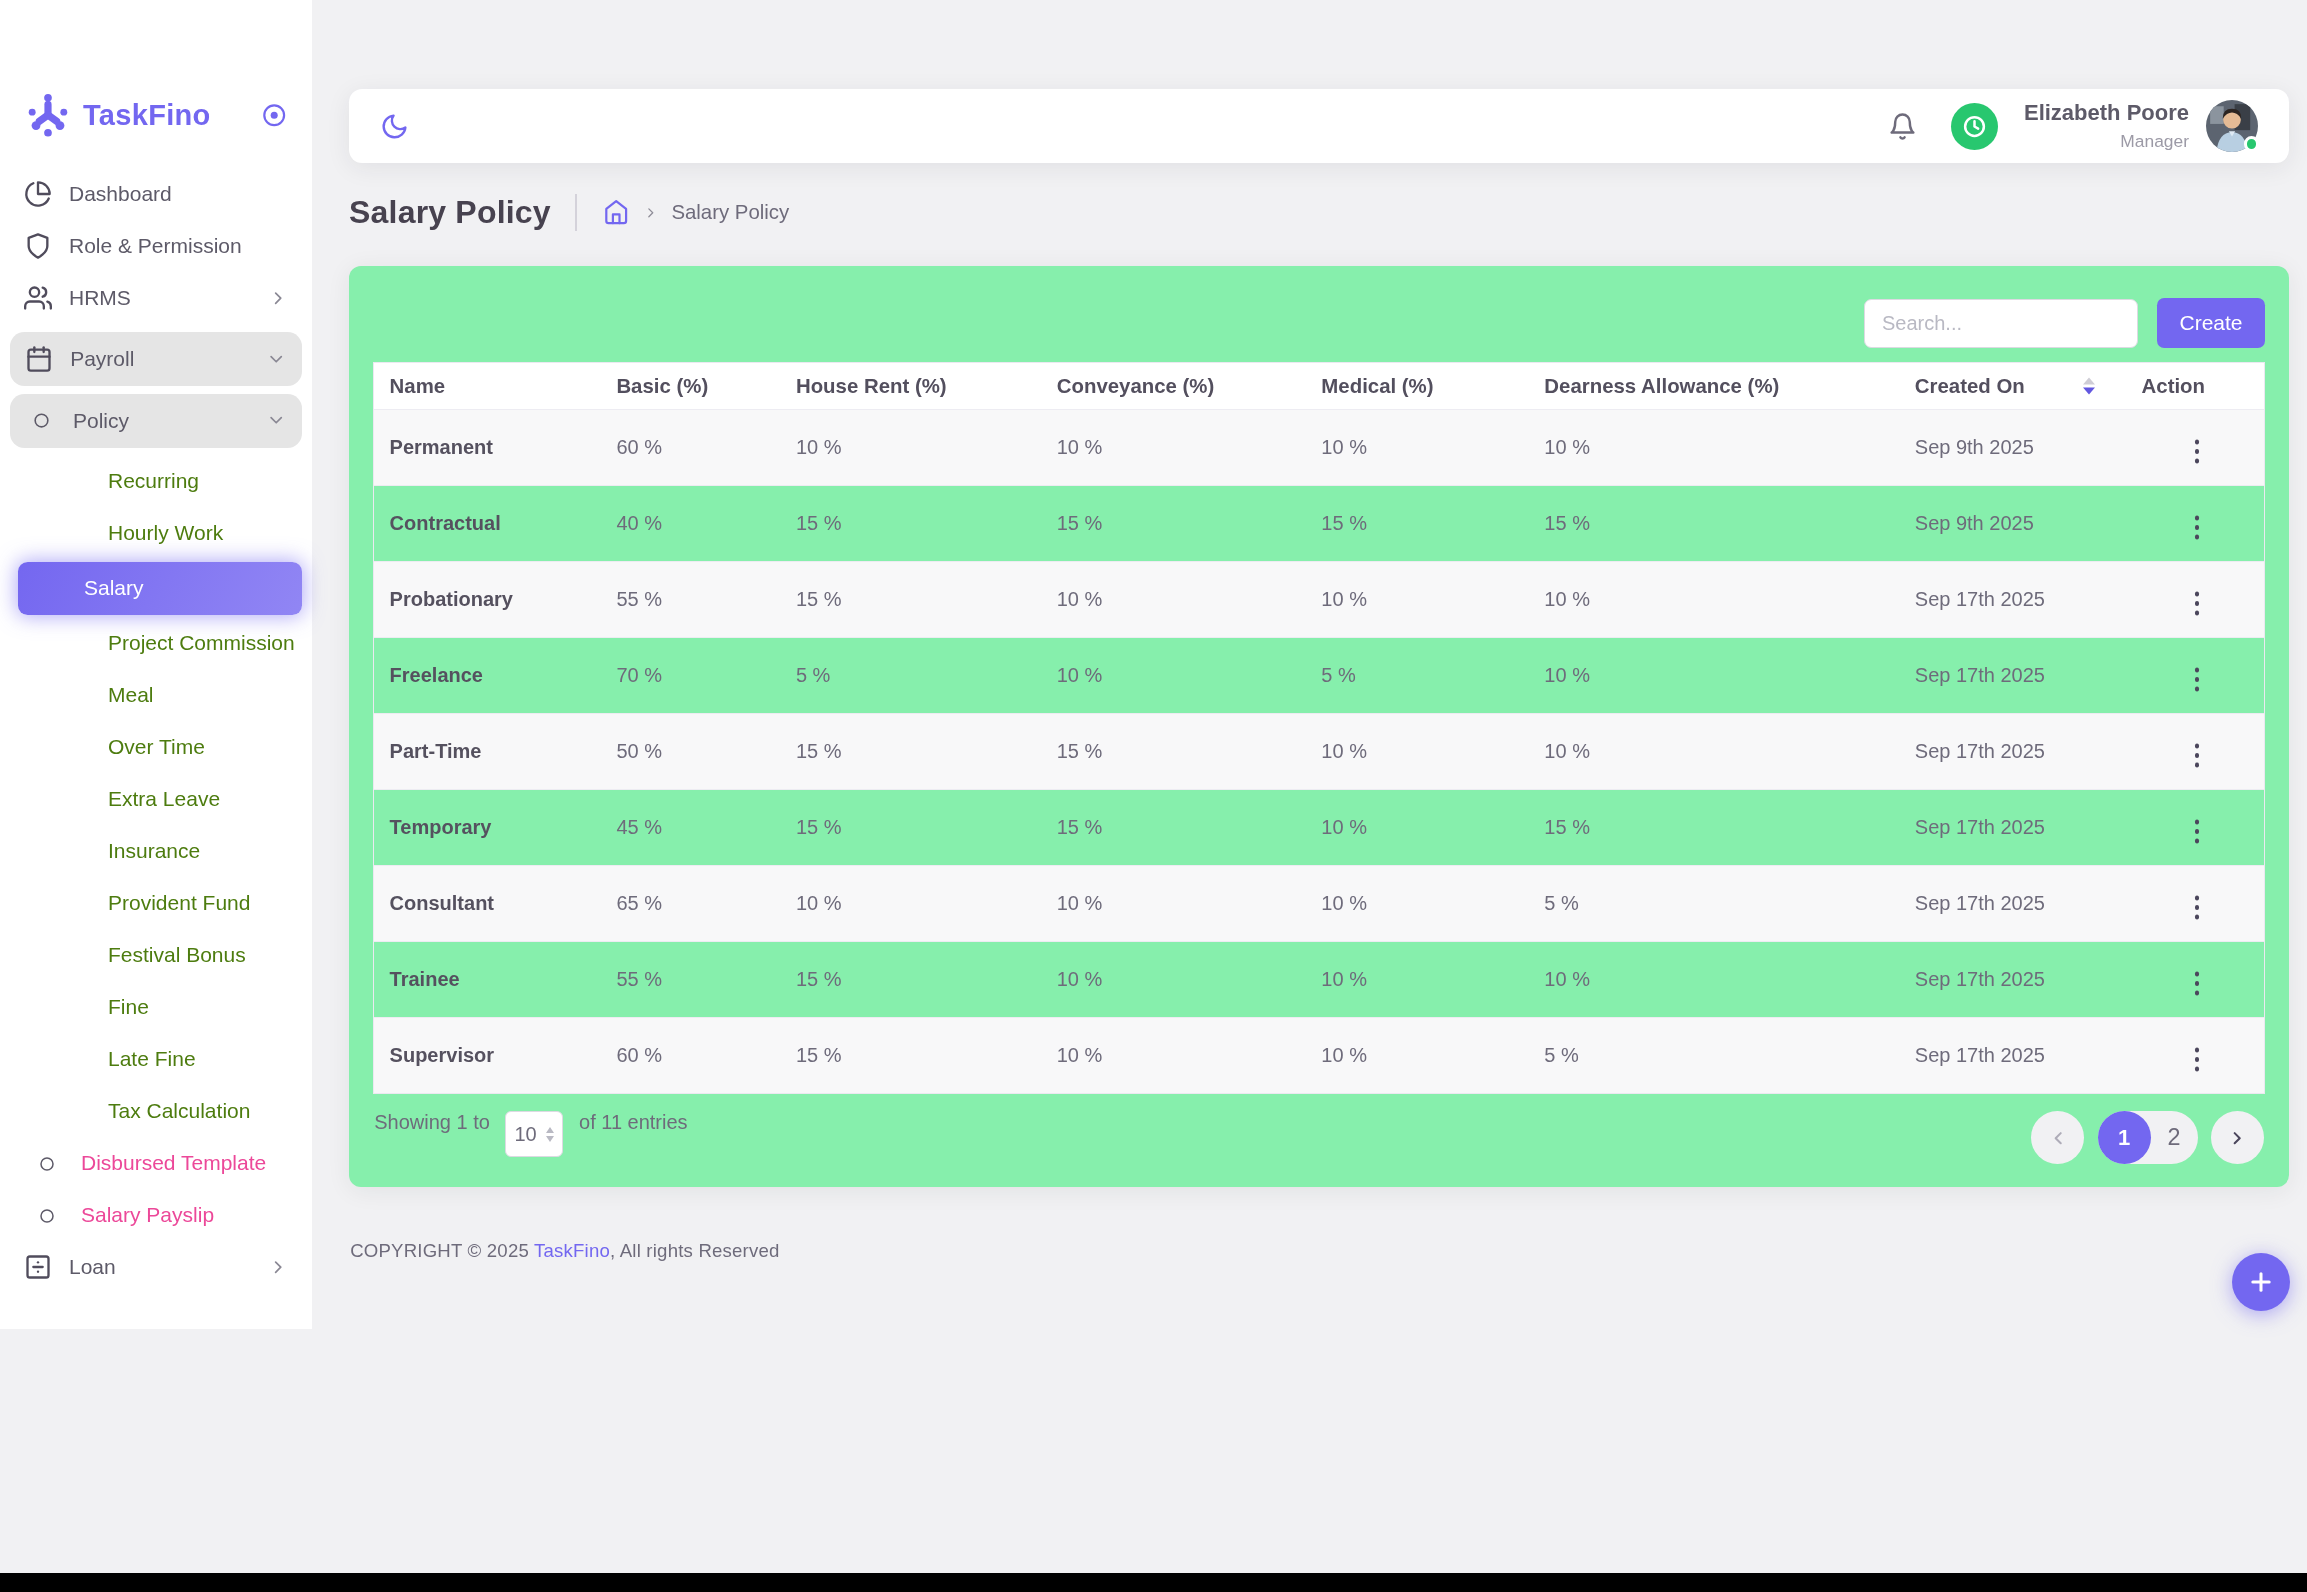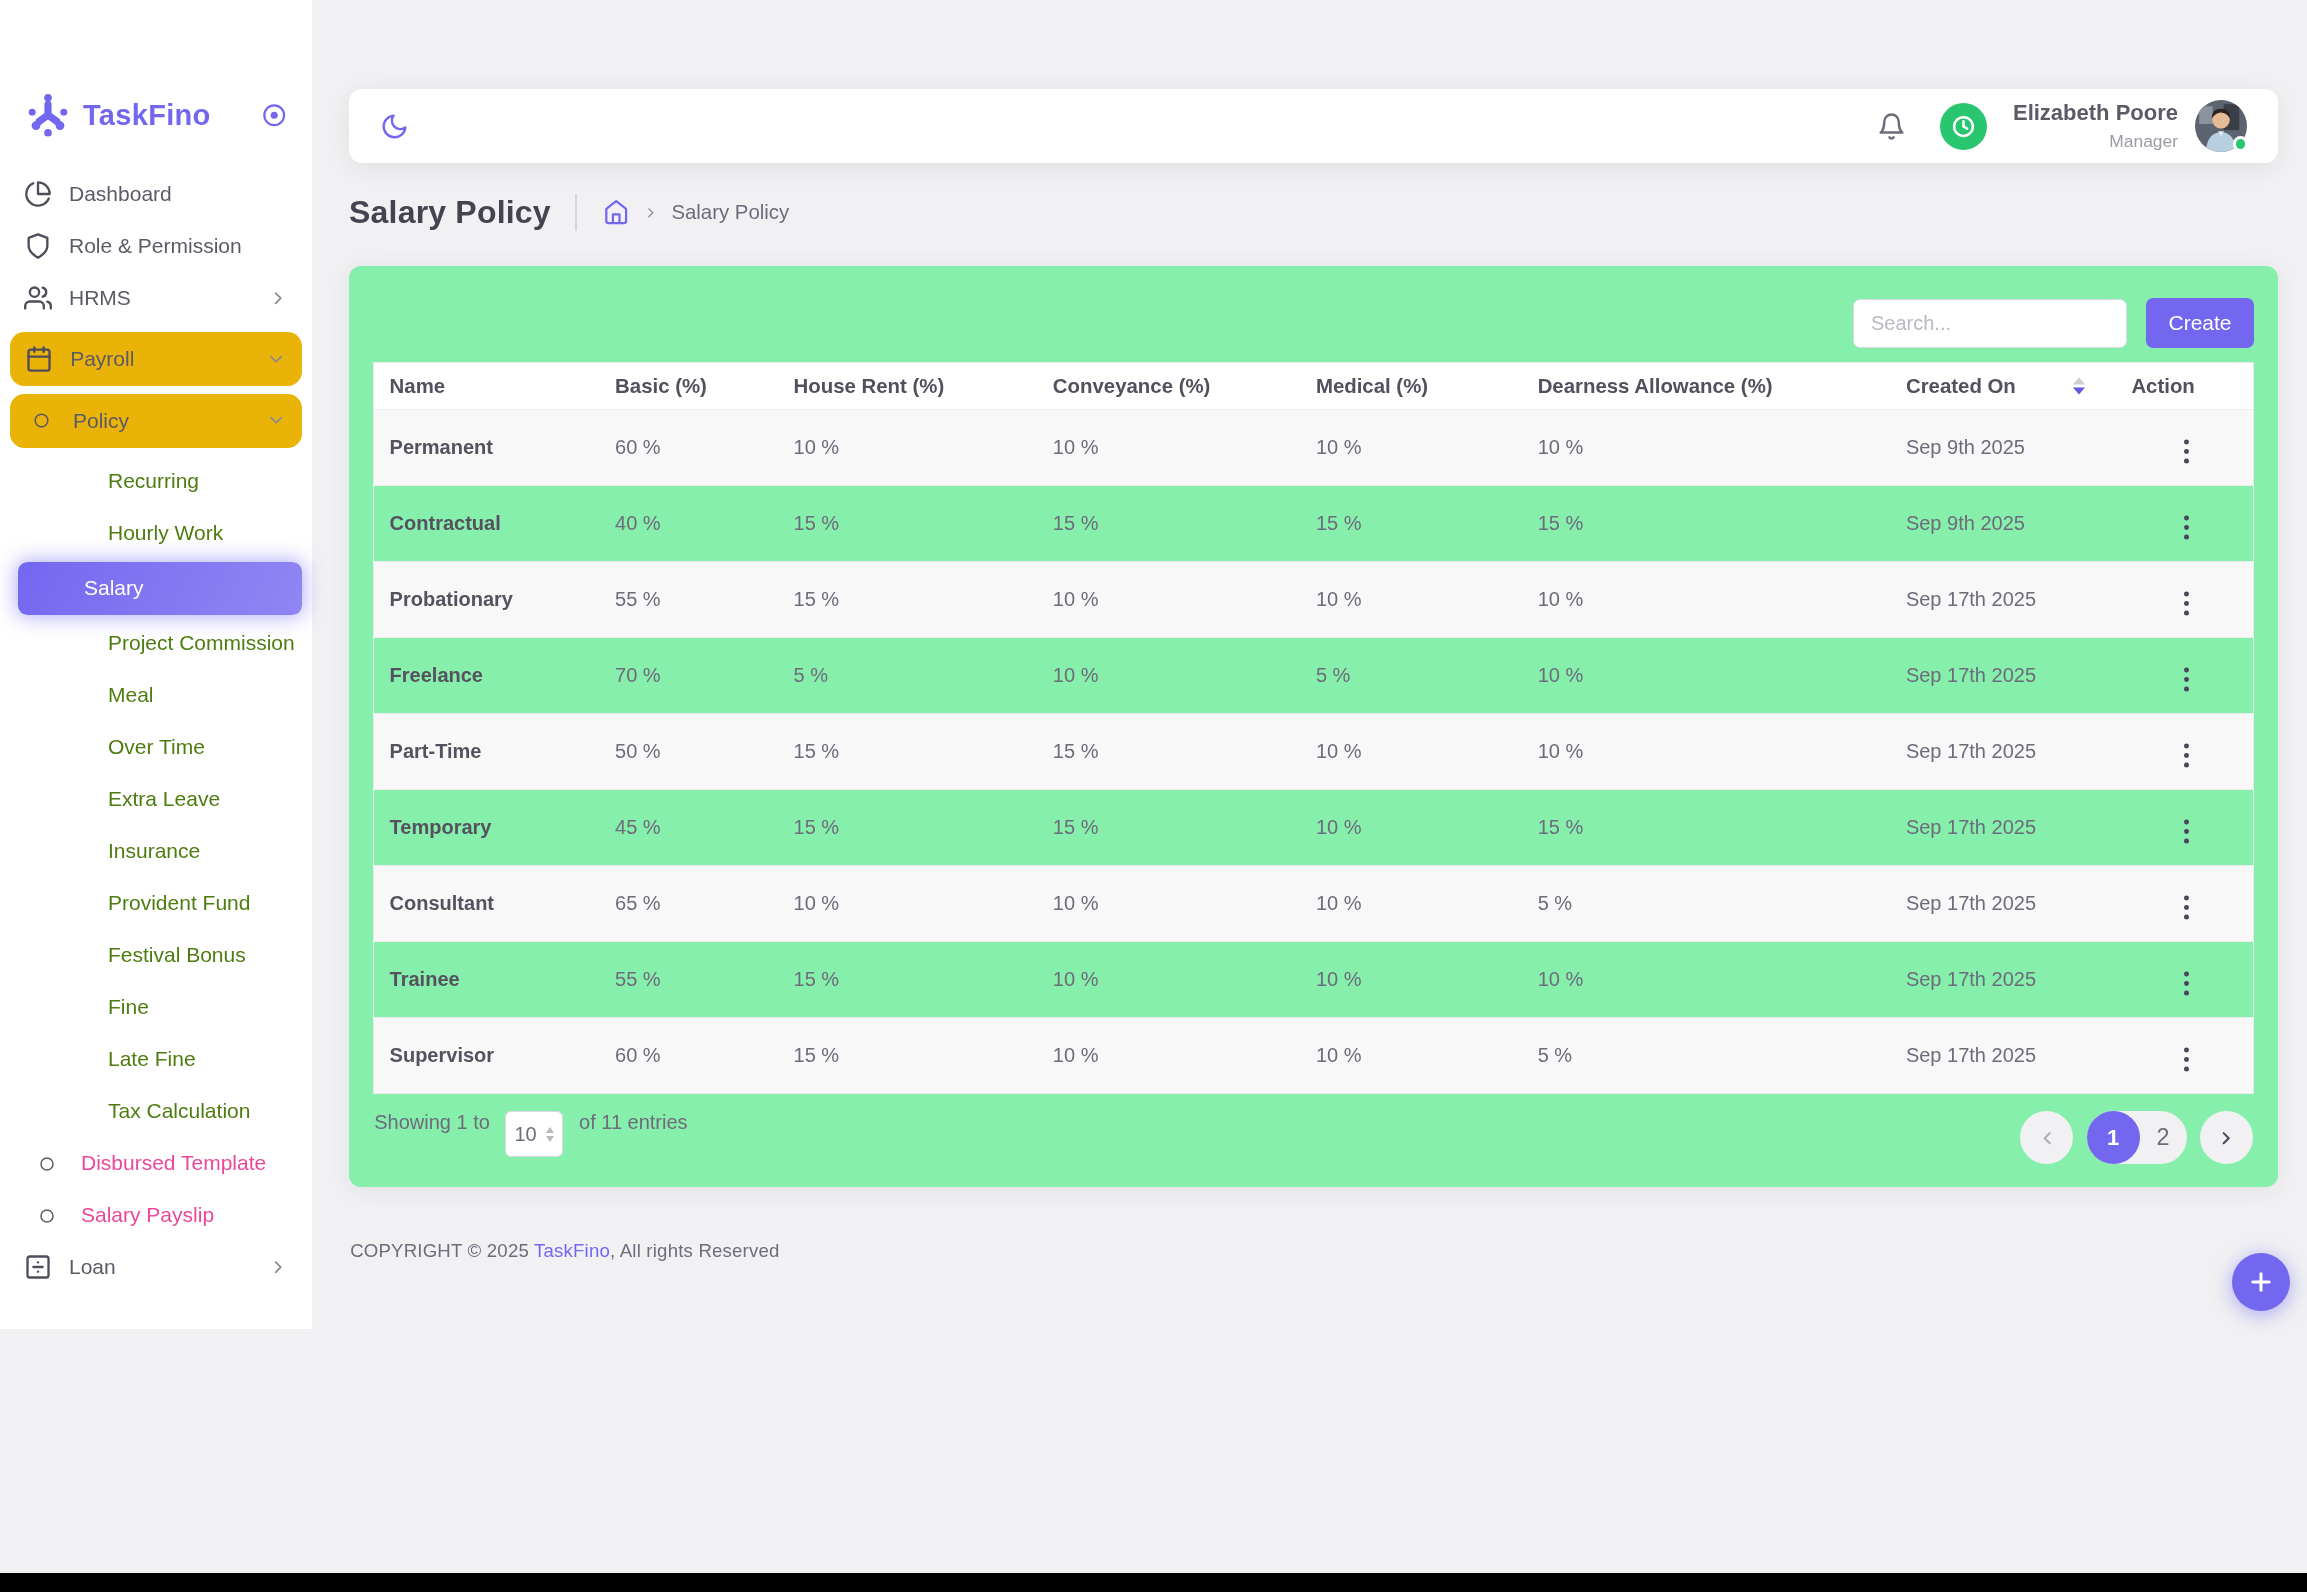--- a/index.html
+++ b/index.html
@@ -14,31 +14,31 @@
   
   .sidebar{position:absolute;left:0;top:0;width:312px;background:#fff;padding-bottom:36px;min-height:1274px;}
   .logo-row{margin:90px 25px 0;height:50px;display:flex;align-items:center;}
   .logo-mark{width:46px;height:46px;flex:none;}
   .brand-name{font-size:29px;font-weight:700;color:#7367f0;margin-left:12px;letter-spacing:0.3px;}
   .collapse-btn{margin-left:auto;width:26.4px;height:26.4px;color:#7367f0;cursor:pointer;}
   .nav{margin-top:28px;}
   .nav-item{display:flex;align-items:center;height:52px;padding:0 24px;color:#5d5a68;font-size:21px;cursor:pointer;}
   .nav-item .nico{width:28px;height:28px;margin-right:17px;flex:none;color:#504c5c;}
   .chev{margin-left:auto;width:20.4px;height:20.4px;color:#8a8894;flex:none;}
-  .group-pill{background:#eab308;border-radius:14.4px;margin:7.8px 9.6px;}
+  .group-pill{background:#e5e5e5;border-radius:14.4px;margin:7.8px 9.6px;}
   .group-pill .nav-item{padding:0 15.6px;height:54px;}
   .group-pill .nico-sm{width:19px;height:19px;margin:0 21.6px 0 7.2px;color:#5d5a68;flex:none;}
   .sub-item{display:flex;align-items:center;height:52px;padding-left:108px;font-size:21px;color:#4d7c0f;cursor:pointer;}
   .sub-item.active{margin:2.4px 9.6px 2.4px 18px;height:53px;padding-left:66px;border-radius:9.6px;
     background:linear-gradient(118deg,#7467f0 0%,#9186f4 100%);color:#fff;
     box-shadow:0 0 20.4px 1.8px rgba(115,103,240,.55);}
   .leaf-item{display:flex;align-items:center;height:52px;padding:0 24px 0 38px;color:#ec4899;font-size:21px;cursor:pointer;}
   .leaf-item .nico-sm{width:18px;height:18px;margin-right:25px;color:#5d5a68;flex:none;}
   
-  .main{position:absolute;left:312px;top:0;right:11px;padding:89px 18px 0 37px;}
+  .main{position:absolute;left:312px;top:0;right:0;padding:89px 18px 0 37px;}
   .topbar{height:74px;background:#fff;border-radius:13.2px;box-shadow:0 4.8px 24px rgba(34,41,47,.08);
     display:flex;align-items:center;padding:0 31px;}
   .moon-btn{width:29px;height:29px;color:#7367f0;cursor:pointer;}
   .topbar-right{margin-left:auto;display:flex;align-items:center;}
   .bell-btn{width:29px;height:29px;color:#6e6b7b;cursor:pointer;}
   .clock-badge{width:47px;height:47px;border-radius:50%;background:#28c76f;margin-left:34px;
     display:flex;align-items:center;justify-content:center;cursor:pointer;}
   .clock-badge svg{width:25px;height:25px;color:#fff;}
   .user-meta{margin-left:26.4px;text-align:right;}
   .user-name{font-size:22px;font-weight:700;color:#5d5a68;}

